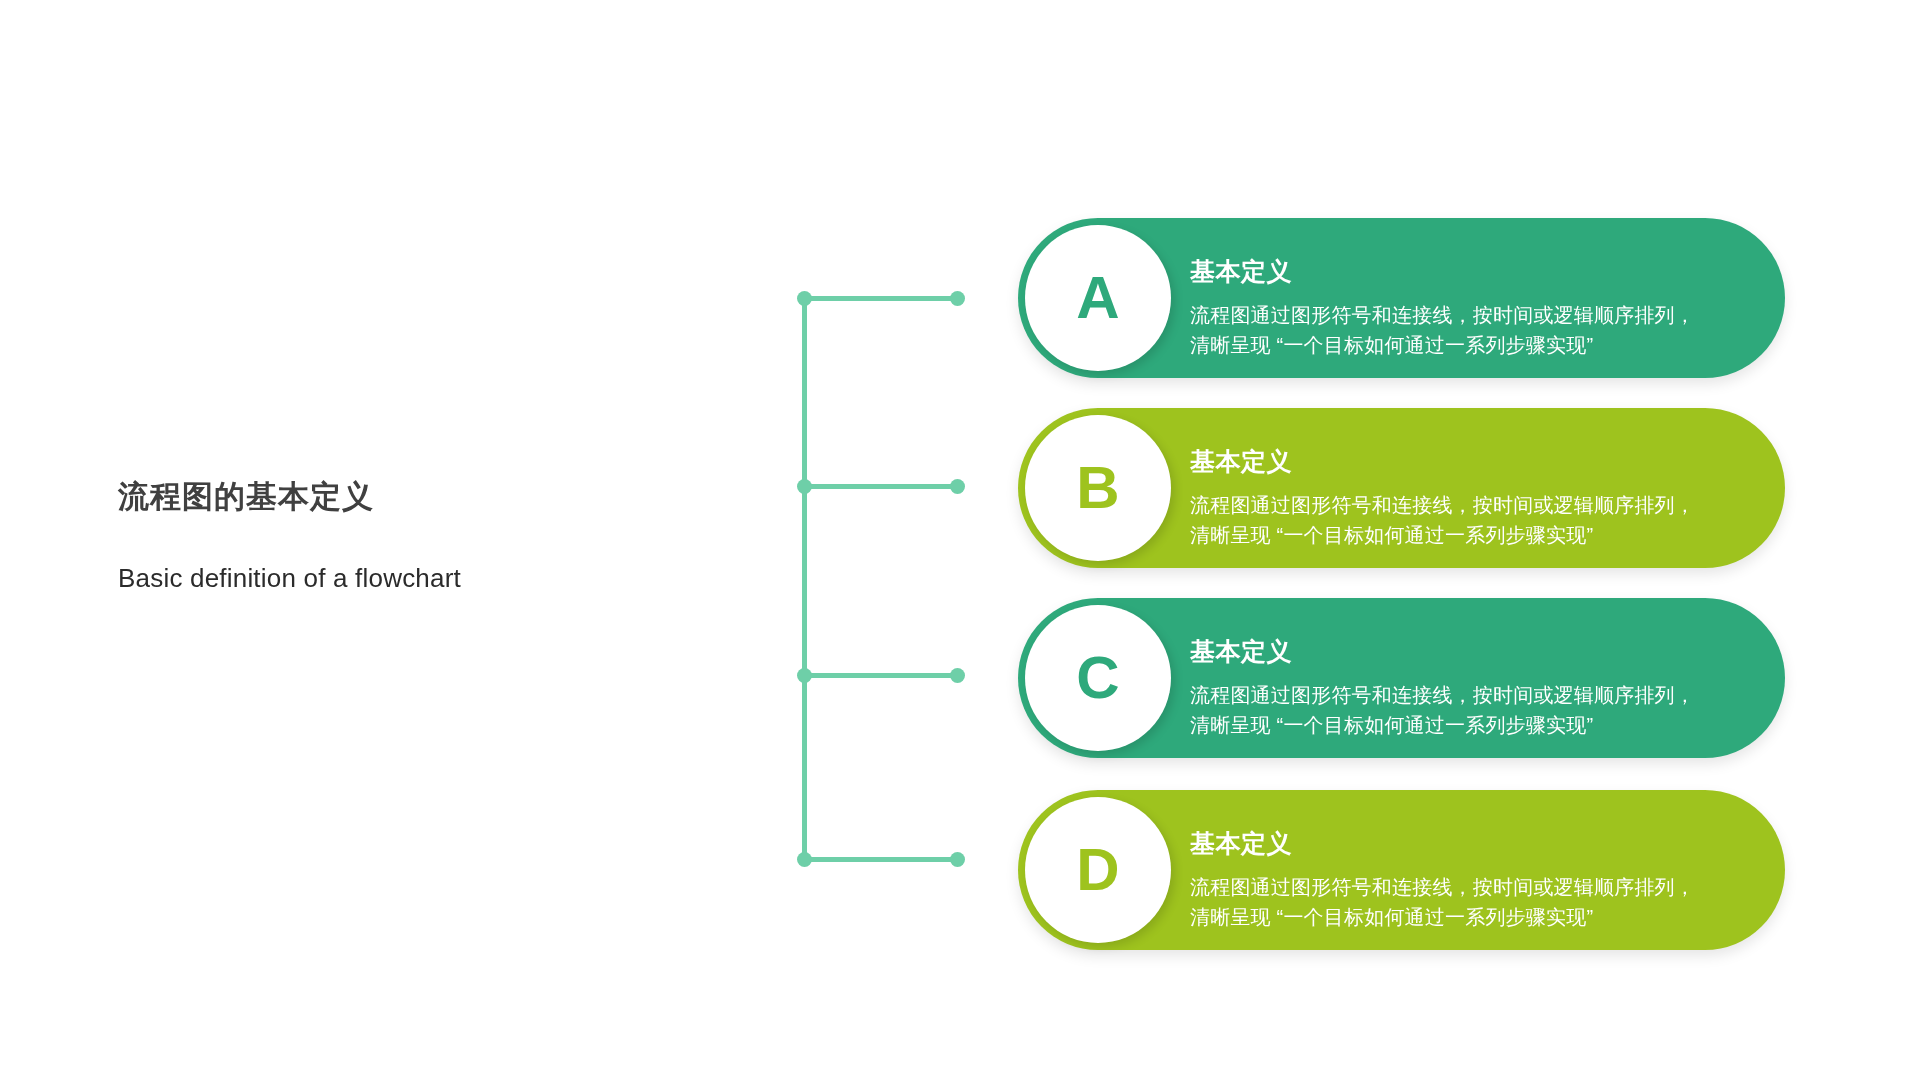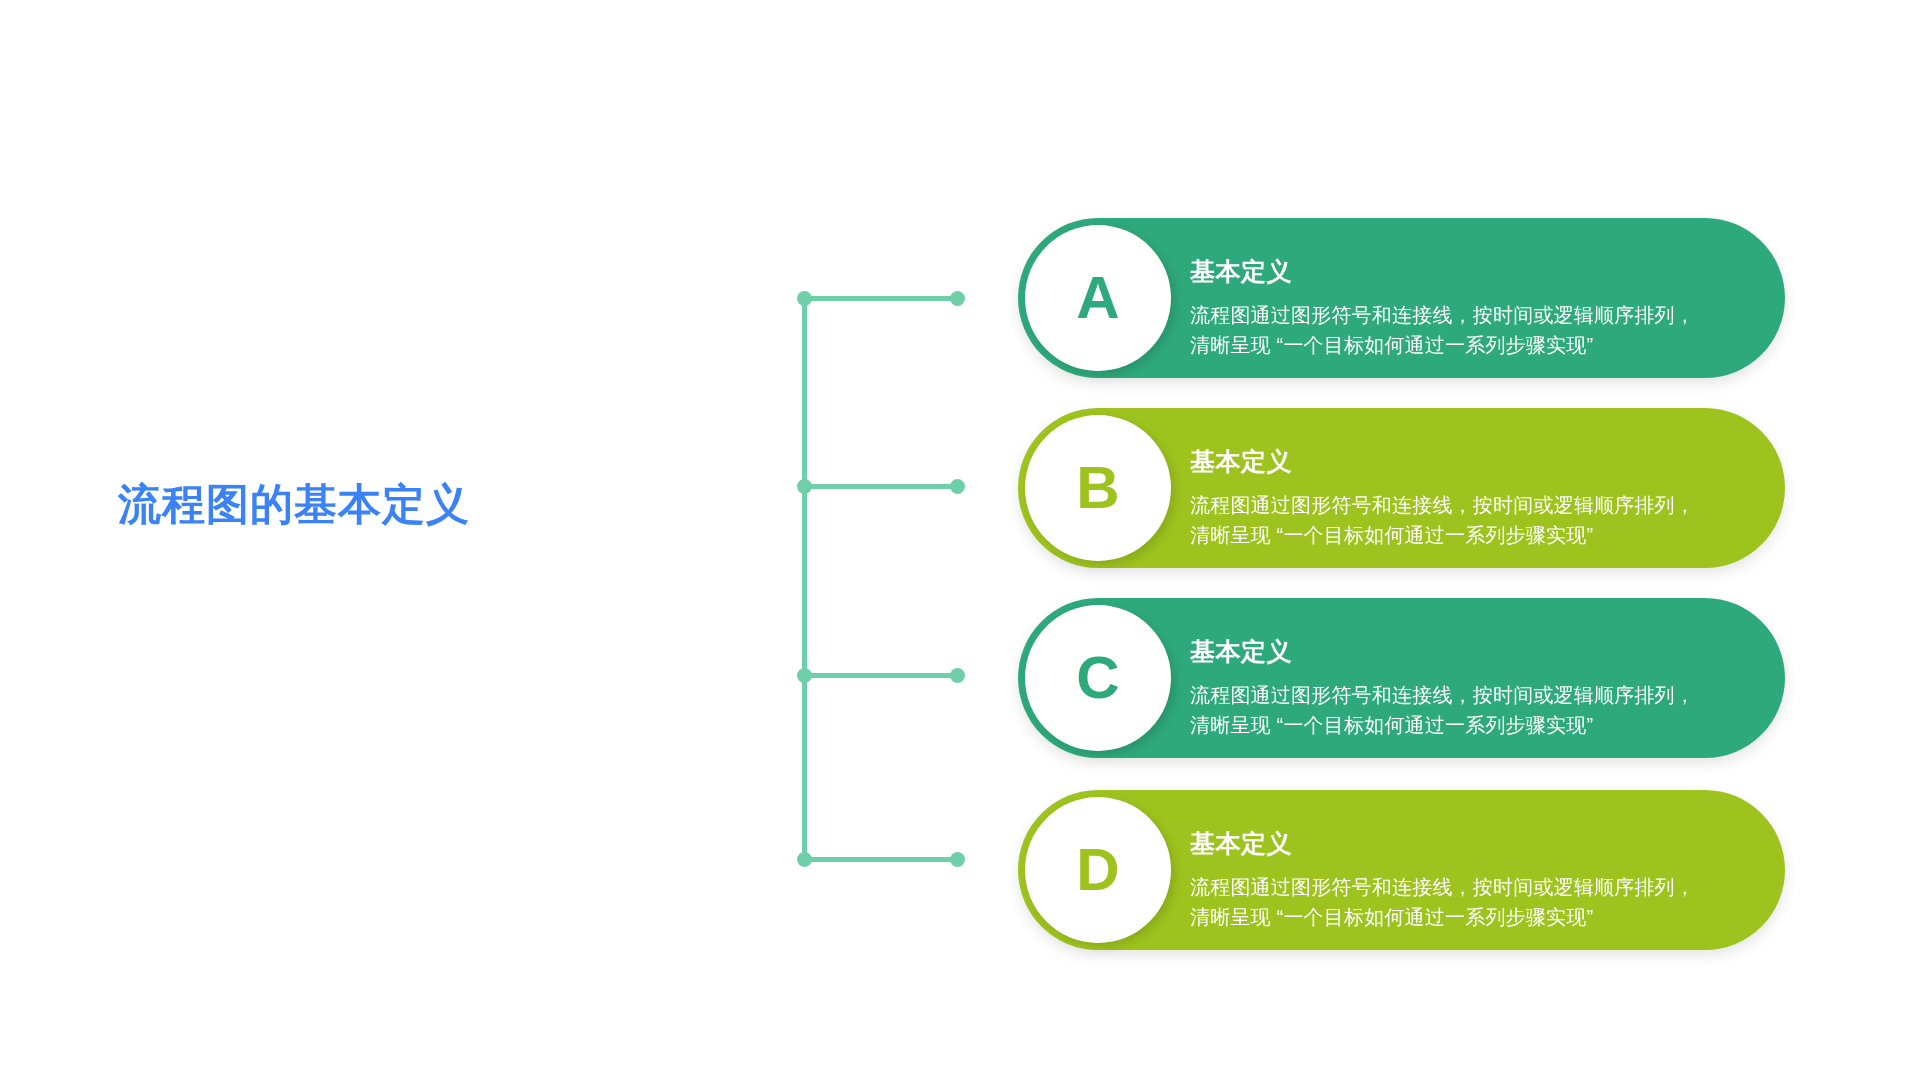--- a/index.html
+++ b/index.html
@@ -16,23 +16,23 @@
   }
 
   
   #title-block {
     position:absolute;
     left:118px;
     top:478px;
     width:640px;
   }
   #page-title {
-    font-size:43px;
+    font-size:31px;
     font-weight:bold;
-    color:#3b82f6;
+    color:#404040;
     letter-spacing:1px;
     line-height:1.25;
     white-space:nowrap;
   }
   #page-subtitle {
     margin-top:46px;
     font-size:26px;
     font-weight:normal;
     color:#2b2b2b;
     letter-spacing:0.2px;
@@ -133,20 +133,21 @@
   }
   .card-body .line { display:block; white-space:nowrap; }
 </style>
 </head>
 <body>
 
 <div id="slide">
 
   <div id="title-block">
     <div id="page-title">流程图的基本定义</div>
+    <div id="page-subtitle">Basic definition of a flowchart</div>
   </div>
 
   <div id="connector">
     <div id="connector-spine"></div>
 
     <div class="branch" style="top:11px;"></div>
     <div class="node-dot left" style="top:6px;"></div>
     <div class="node-dot right" style="top:6px;"></div>
 
     <div class="branch" style="top:199px;"></div>

